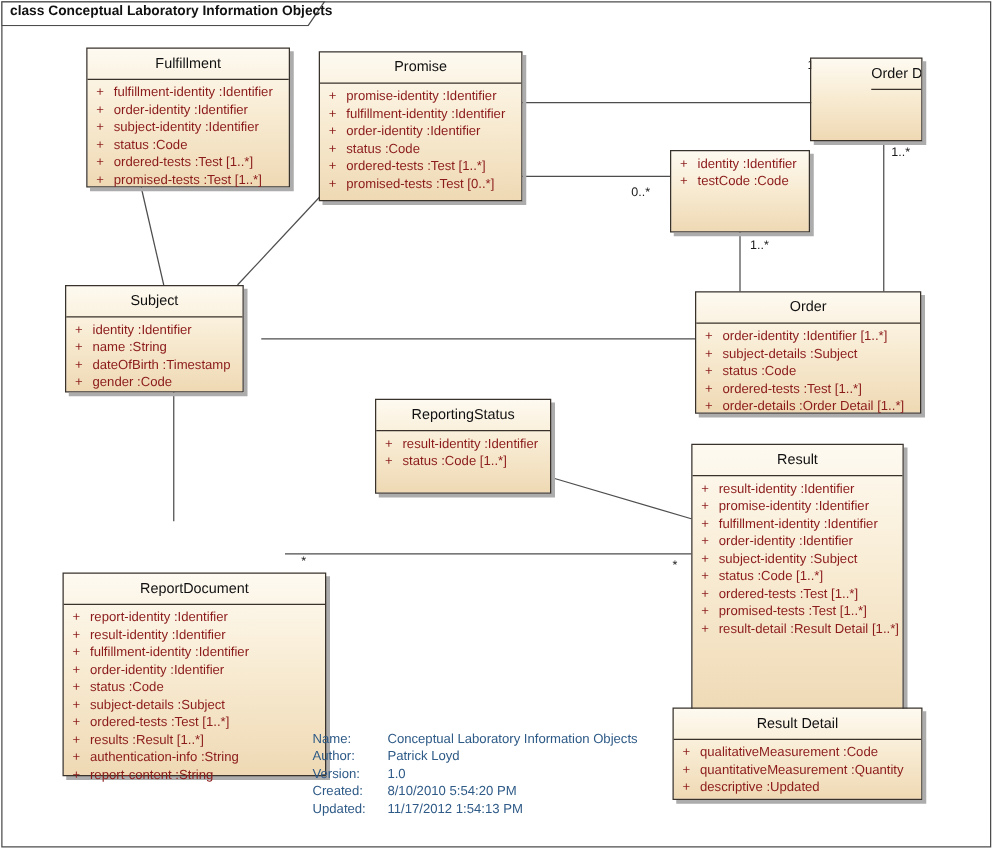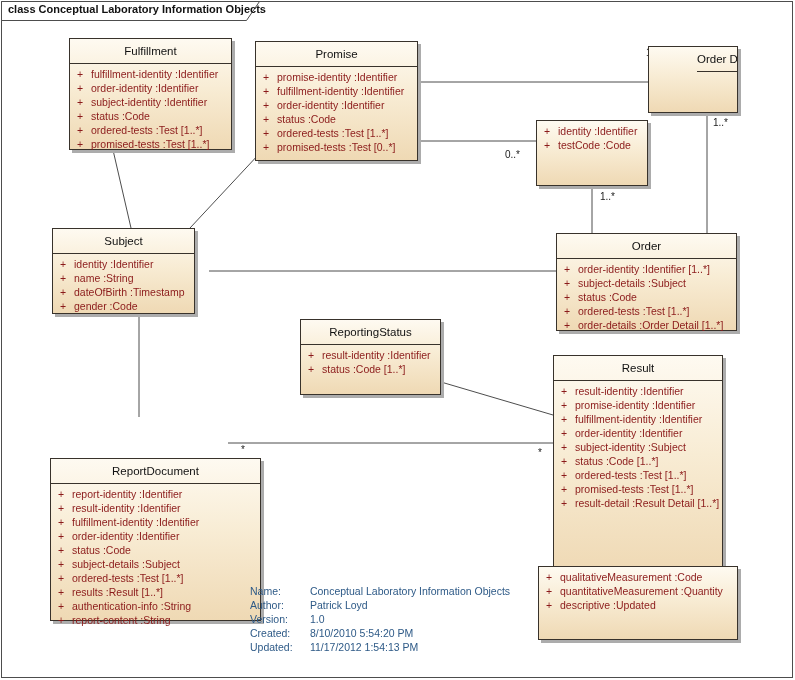--- a/index.html
+++ b/index.html
@@ -159,20 +159,21 @@
         <div class="attr-row"><span class="vis">+</span><span class="attr-text">status  :Code</span></div>
         <div class="attr-row"><span class="vis">+</span><span class="attr-text">subject-details  :Subject</span></div>
         <div class="attr-row"><span class="vis">+</span><span class="attr-text">ordered-tests  :Test [1..*]</span></div>
         <div class="attr-row"><span class="vis">+</span><span class="attr-text">results  :Result [1..*]</span></div>
         <div class="attr-row"><span class="vis">+</span><span class="attr-text">authentication-info  :String</span></div>
         <div class="attr-row"><span class="vis">+</span><span class="attr-text">report-content  :String</span></div>
       </div>
   </div>
 
   <div class="uml-class" style="left:538px;top:566px;width:200px;height:74px;">
+    <div class="uml-header">Result Detail</div>
     <div class="attrs">
         <div class="attr-row"><span class="vis">+</span><span class="attr-text">qualitativeMeasurement  :Code</span></div>
         <div class="attr-row"><span class="vis">+</span><span class="attr-text">quantitativeMeasurement  :Quantity</span></div>
         <div class="attr-row"><span class="vis">+</span><span class="attr-text">descriptive  :Updated</span></div>
       </div>
   </div>
 
   <svg id="frame-tab" viewBox="0 0 270 20" xmlns="http://www.w3.org/2000/svg">
     <polygon points="0.5,0.5 258.5,0.5 245.5,19.5 0.5,19.5" fill="#ffffff" stroke="#4d4d4d" stroke-width="1"></polygon>
   </svg>

